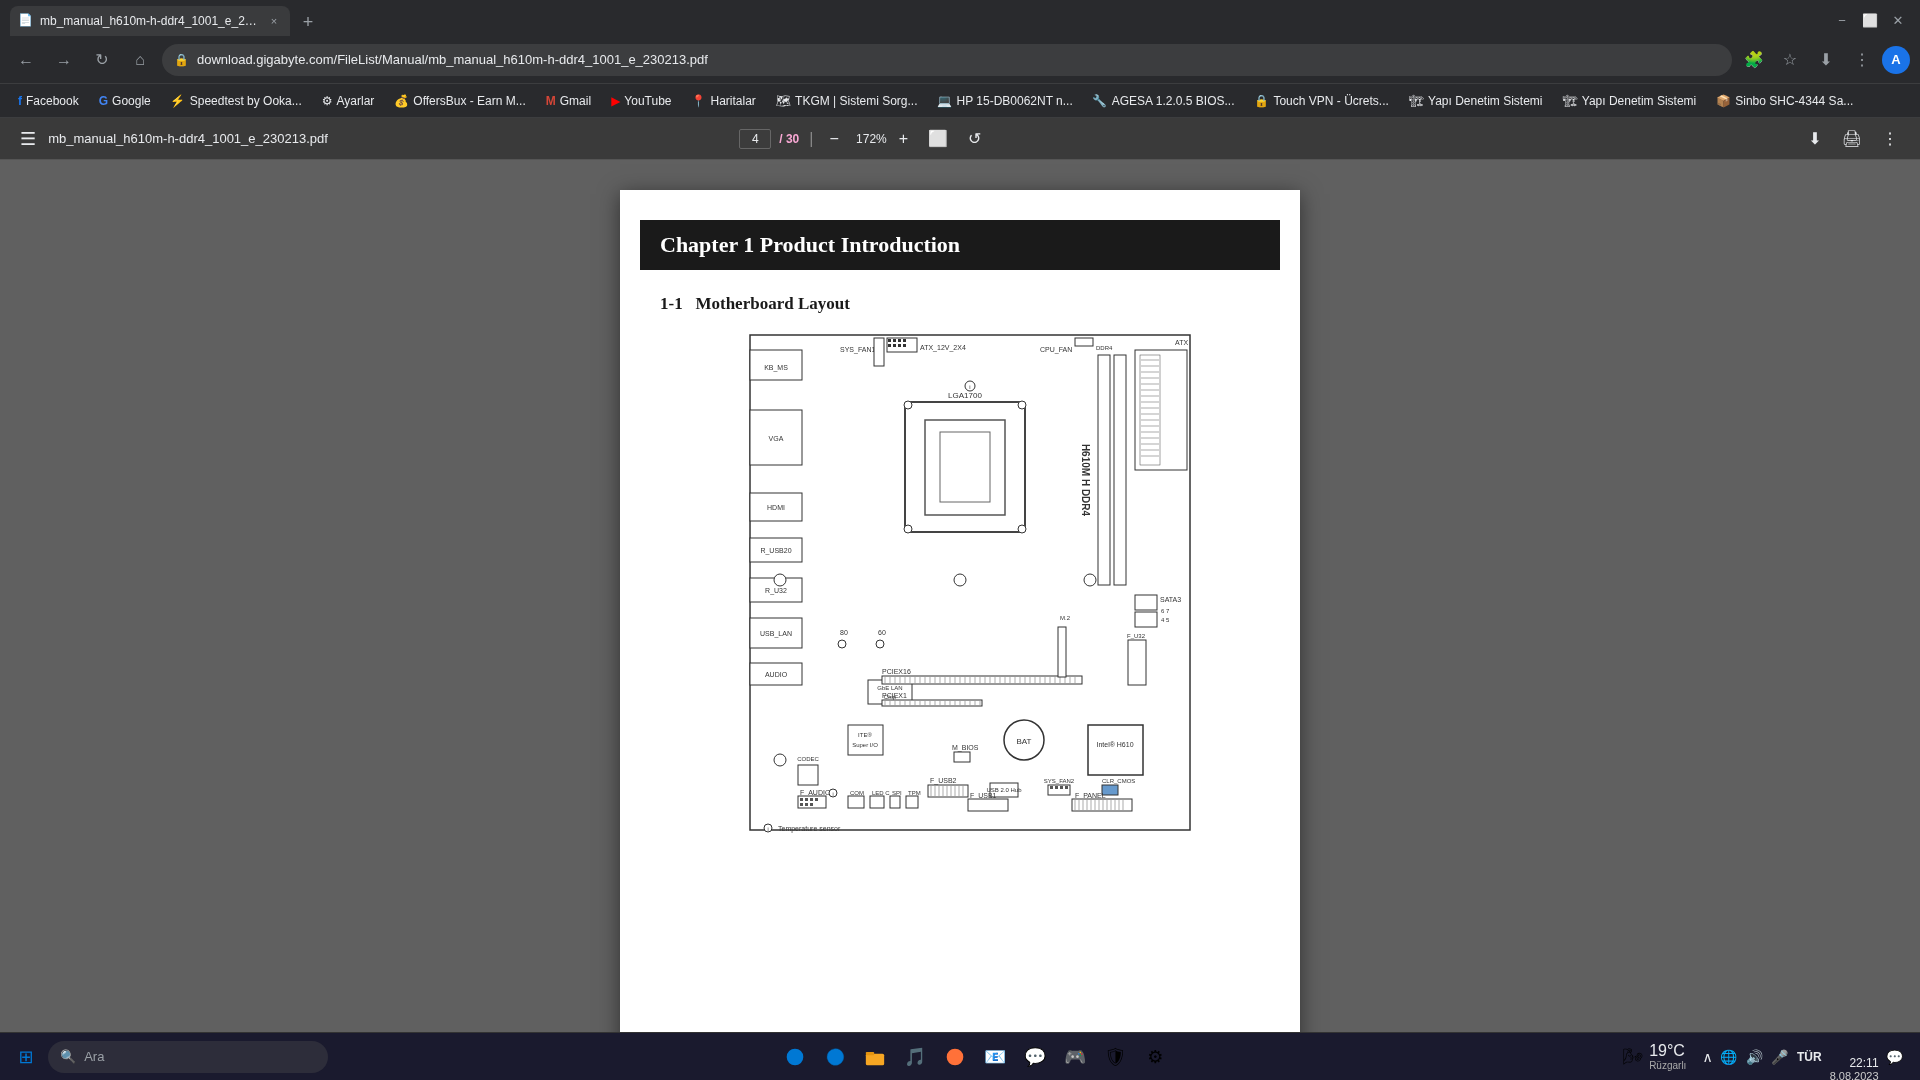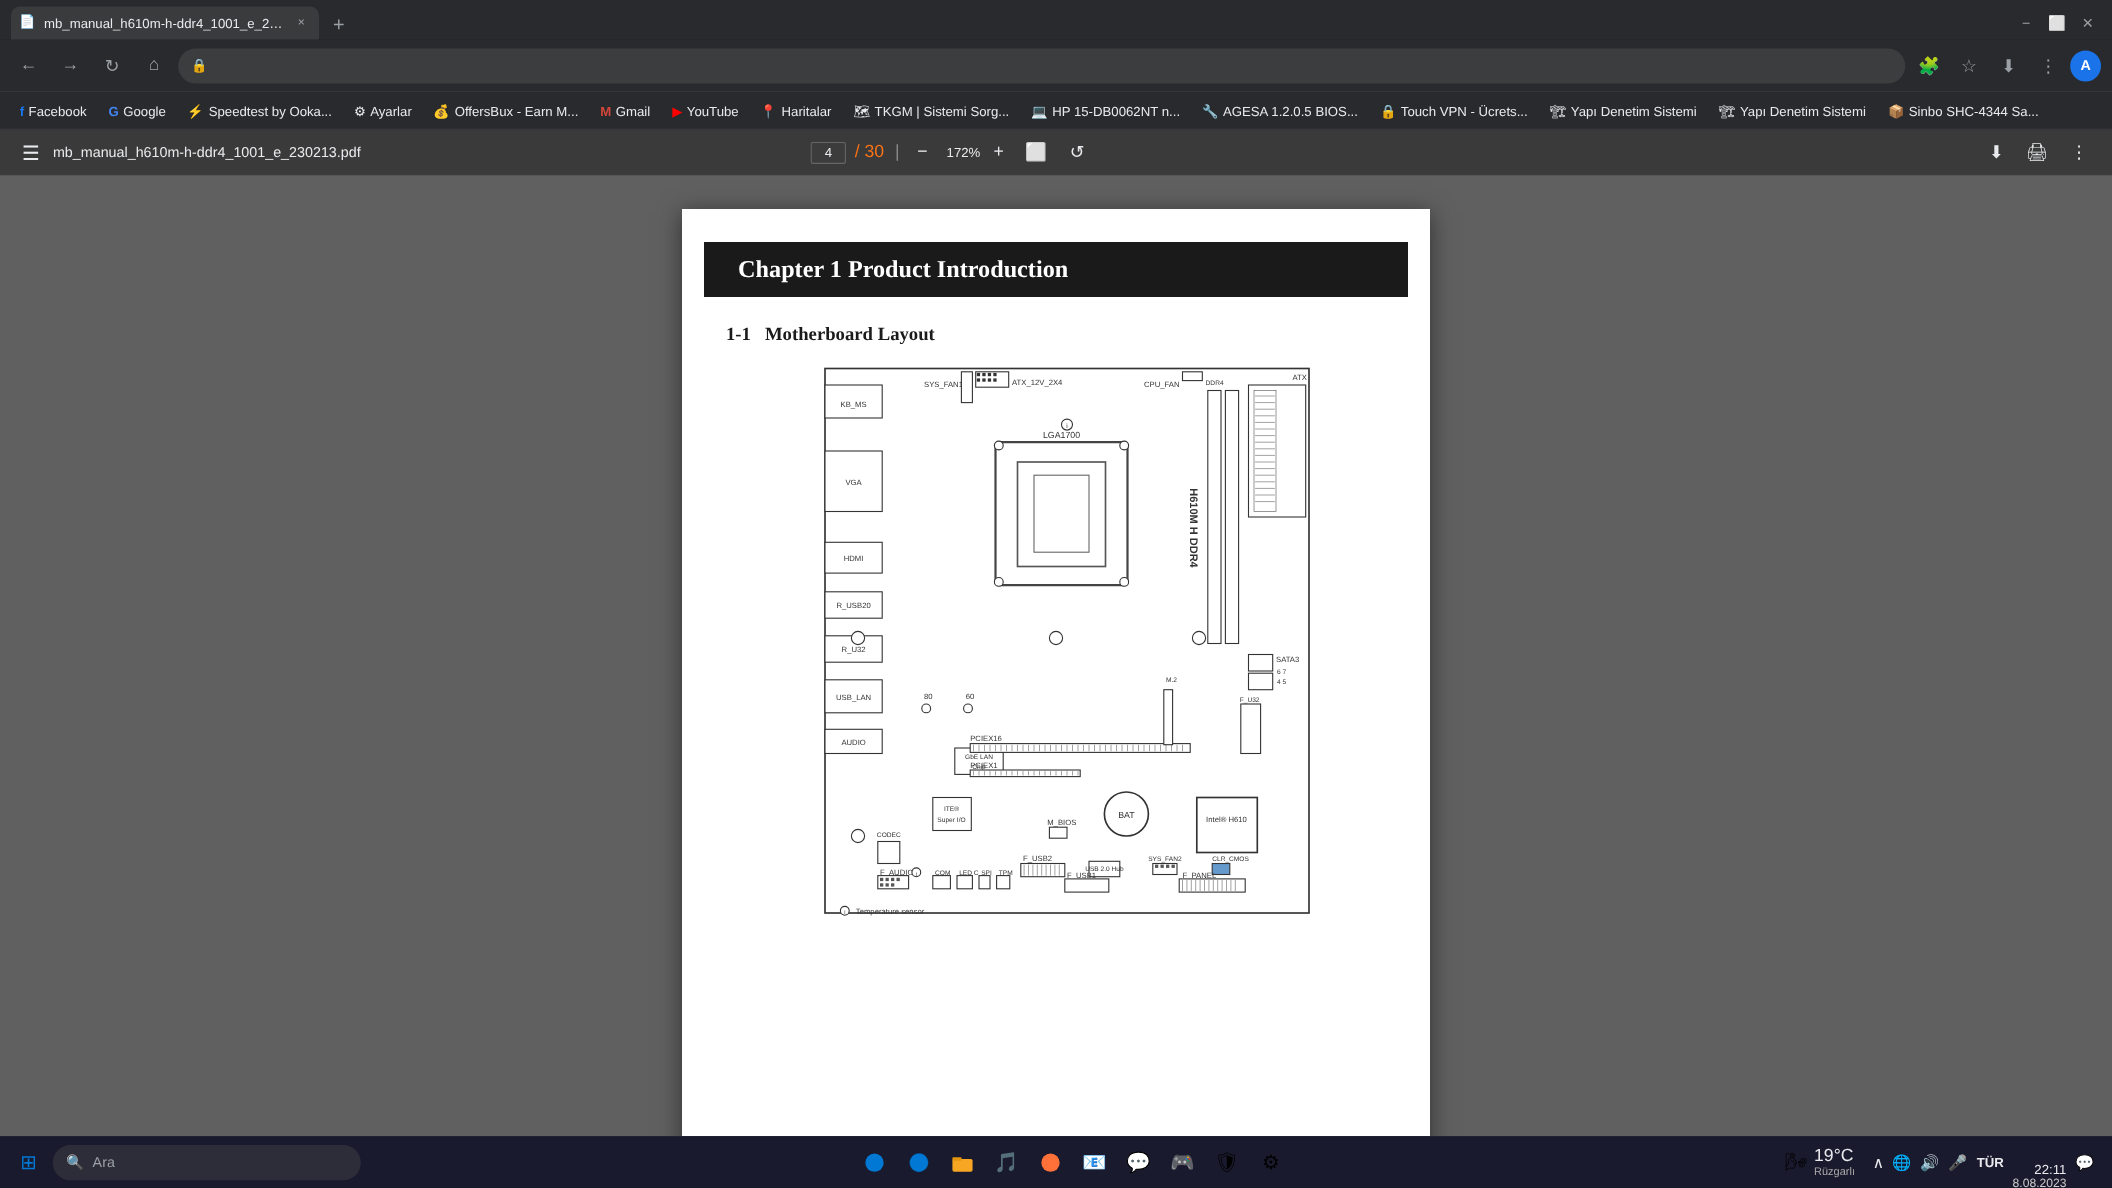--- a/index.html
+++ b/index.html
@@ -182,21 +182,21 @@
     .pdf-page-input {
       background: #4a4a4a;
       border: 1px solid #666;
       color: #e8eaed;
       width: 30px;
       text-align: center;
       font-size: 12px;
       padding: 2px;
       border-radius: 2px;
     }
-    .pdf-page-total { color: #f97316; font-size: 16px; }
+    .pdf-page-total { color: #f9a8d4; font-size: 12px; font-weight: bold; }
     .pdf-divider { color: #888; margin: 0 2px; }
     .pdf-zoom-controls {
       display: flex;
       align-items: center;
       gap: 6px;
     }
     .pdf-zoom-display {
       color: #e8eaed;
       font-size: 12px;
       min-width: 36px;
@@ -238,21 +238,21 @@
       background: white;
       width: 680px;
       min-height: 880px;
       padding: 30px 40px;
       box-shadow: 0 4px 20px rgba(0,0,0,0.5);
       font-family: Arial, sans-serif;
     }
     .chapter-header {
       background: #1a1a1a;
       color: white;
-      padding: 12px 31px;
+      padding: 12px 20px;
       font-size: 22px;
       font-weight: bold;
       margin-bottom: 24px;
       margin-left: -20px;
       margin-right: -20px;
       font-family: 'Times New Roman', serif;
     }
     .section-title {
       font-size: 17px;
       font-weight: bold;
@@ -357,20 +357,21 @@
     </div>
   </div>
 
   <div class="nav-bar">
     <button class="nav-btn">←</button>
     <button class="nav-btn">→</button>
     <button class="nav-btn">↻</button>
     <button class="nav-btn">⌂</button>
     <div class="address-bar">
       <span class="lock-icon">🔒</span>
+      <span class="address-text">download.gigabyte.com/FileList/Manual/mb_manual_h610m-h-ddr4_1001_e_230213.pdf</span>
     </div>
     <div class="nav-right-btns">
       <button class="nav-btn">🧩</button>
       <button class="nav-btn">☆</button>
       <button class="nav-btn">⬇</button>
       <button class="nav-btn">⋮</button>
       <div class="profile-btn">A</div>
     </div>
   </div>
 

